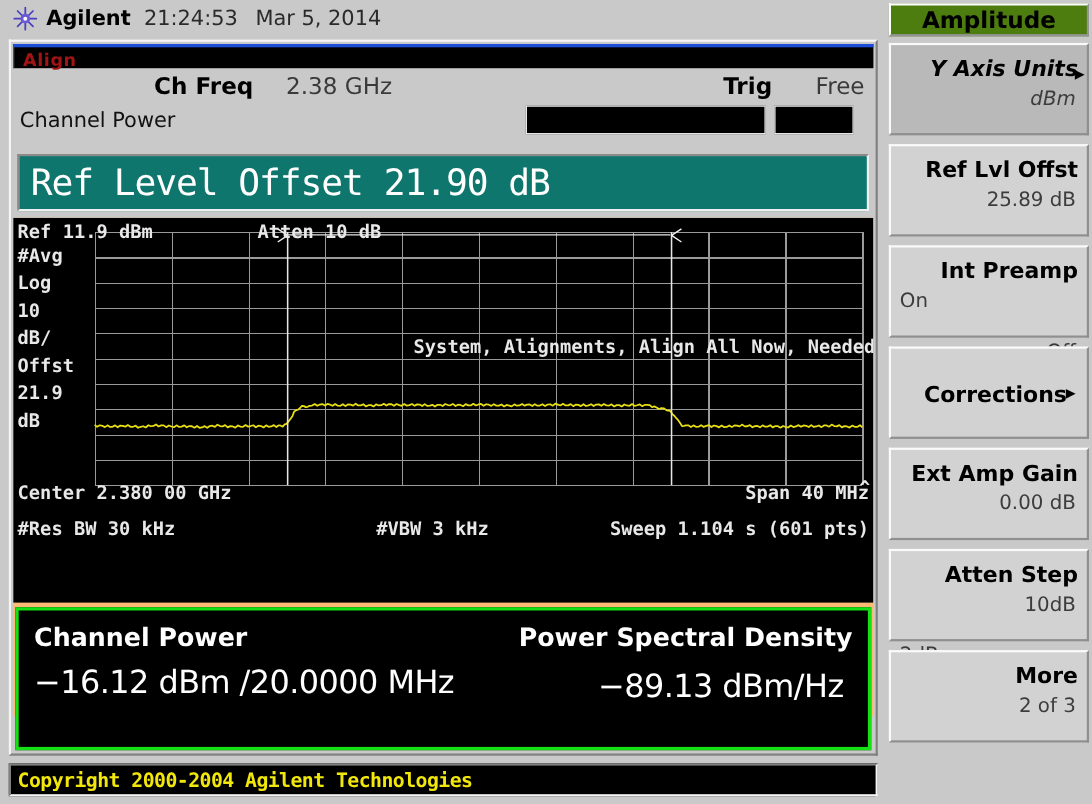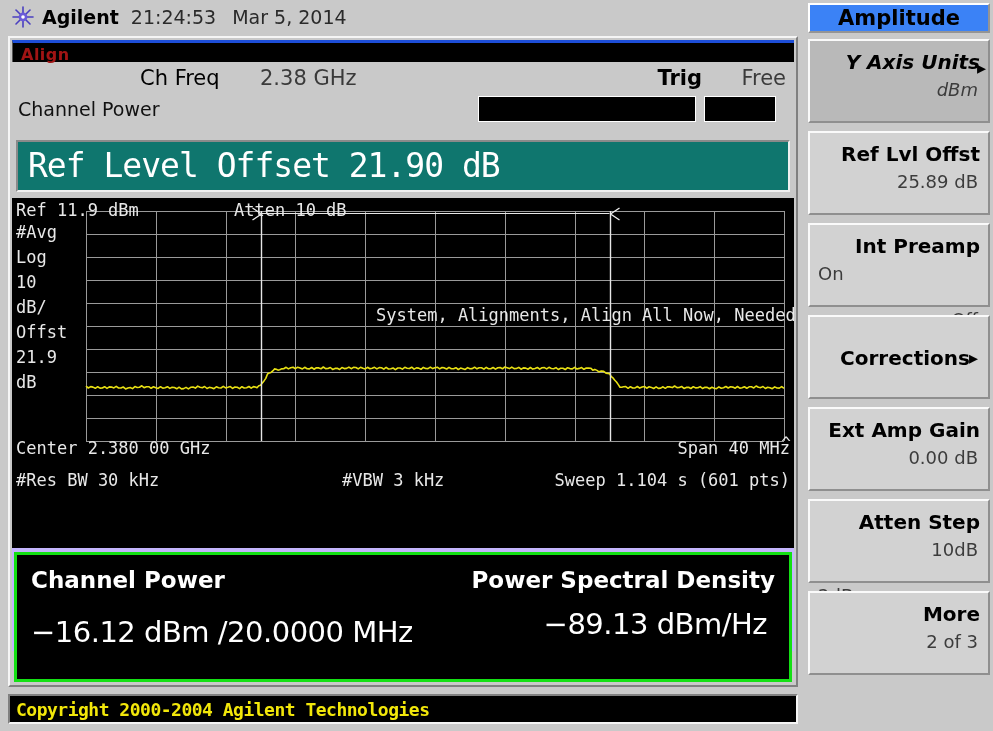--- a/index.html
+++ b/index.html
@@ -46,21 +46,21 @@
     letter-spacing: 0.5px;
   }
 
   
   #settingsrow {
     position: absolute; left: 2px; top: 26px; width: 782px; height: 72px;
     background: #c9c9c9;
   }
   .chfreq-label {
     position: absolute; left: 128px; top: 2px;
-    font-size: 21px; font-weight: normal; color: #000;
+    font-size: 21px; font-weight: bold; color: #000;
   }
   .chfreq-value {
     position: absolute; left: 248px; top: 2px;
     font-size: 21px; color: #3a3a3a;
   }
   .trig-label {
     position: absolute; right: 92px; top: 2px;
     font-size: 21px; font-weight: bold; color: #000;
   }
   .trig-value {
@@ -89,42 +89,43 @@
   }
   #entrytext {
     position: absolute; left: 10px; top: 4px;
     font-size: 33px; color: #fff; font-family: "DejaVu Sans Mono", "Liberation Mono", monospace;
     letter-spacing: -1px;
   }
 
   
   #graph {
     position: absolute; left: 2px; top: 160px; width: 782px; height: 453px;
-    background: #c4b5fd;
+    background: #fdba74;
+    font-weight: bold;
   }
   #graphsvg { position: absolute; left: 0; top: 0; }
 
   .gtext { fill: #e8e8e8; font-family: "DejaVu Sans Mono","Liberation Mono",monospace; font-size: 17px; }
   .gtext-sm { fill: #e8e8e8; font-family: "DejaVu Sans Mono","Liberation Mono",monospace; font-size: 16px; }
 
   
   #resultbox {
     position: absolute; left: 4px; top: 514px; width: 778px; height: 130px;
     background: #000; border: 3px solid #14e014;
   }
   .res-head-l {
     position: absolute; left: 14px; top: 12px;
     font-size: 23px; font-weight: bold; color: #fff;
   }
   .res-head-r {
     position: absolute; right: 14px; top: 12px;
     font-size: 23px; font-weight: bold; color: #fff;
   }
   .res-val-l {
-    position: absolute; left: 14px; top: 60px;
+    position: absolute; left: 14px; top: 48px;
     font-size: 29px; color: #fff; letter-spacing: -0.5px;
   }
   .res-val-r {
     position: absolute; right: 22px; top: 52px;
     font-size: 29px; color: #fff; letter-spacing: -0.5px;
   }
 
   
   #copyright {
     position: absolute; left: 8px; top: 694px; width: 790px; height: 30px;
@@ -139,21 +140,21 @@
     letter-spacing: -0.5px;
   }
 
   
   #softpanel {
     position: absolute; left: 805px; top: 0; width: 188px; height: 731px;
     background: #c9c9c9;
   }
   .sk-title {
     position: absolute; left: 3px; width: 182px; height: 30px;
-    background: #3b82f6;
+    background: #4d7c0f;
     border-left: 2px solid #fff; border-top: 2px solid #fff;
     border-right: 2px solid #949494; border-bottom: 2px solid #949494;
     display: flex; align-items: center; justify-content: center;
   }
   .sk-title span { font-size: 21px; font-weight: bold; color: #000; }
 
   .sk {
     position: absolute; left: 3px; width: 182px; height: 84px;
     background: #d2d2d2;
     border-left: 2px solid #fafafa; border-top: 2px solid #fafafa;

